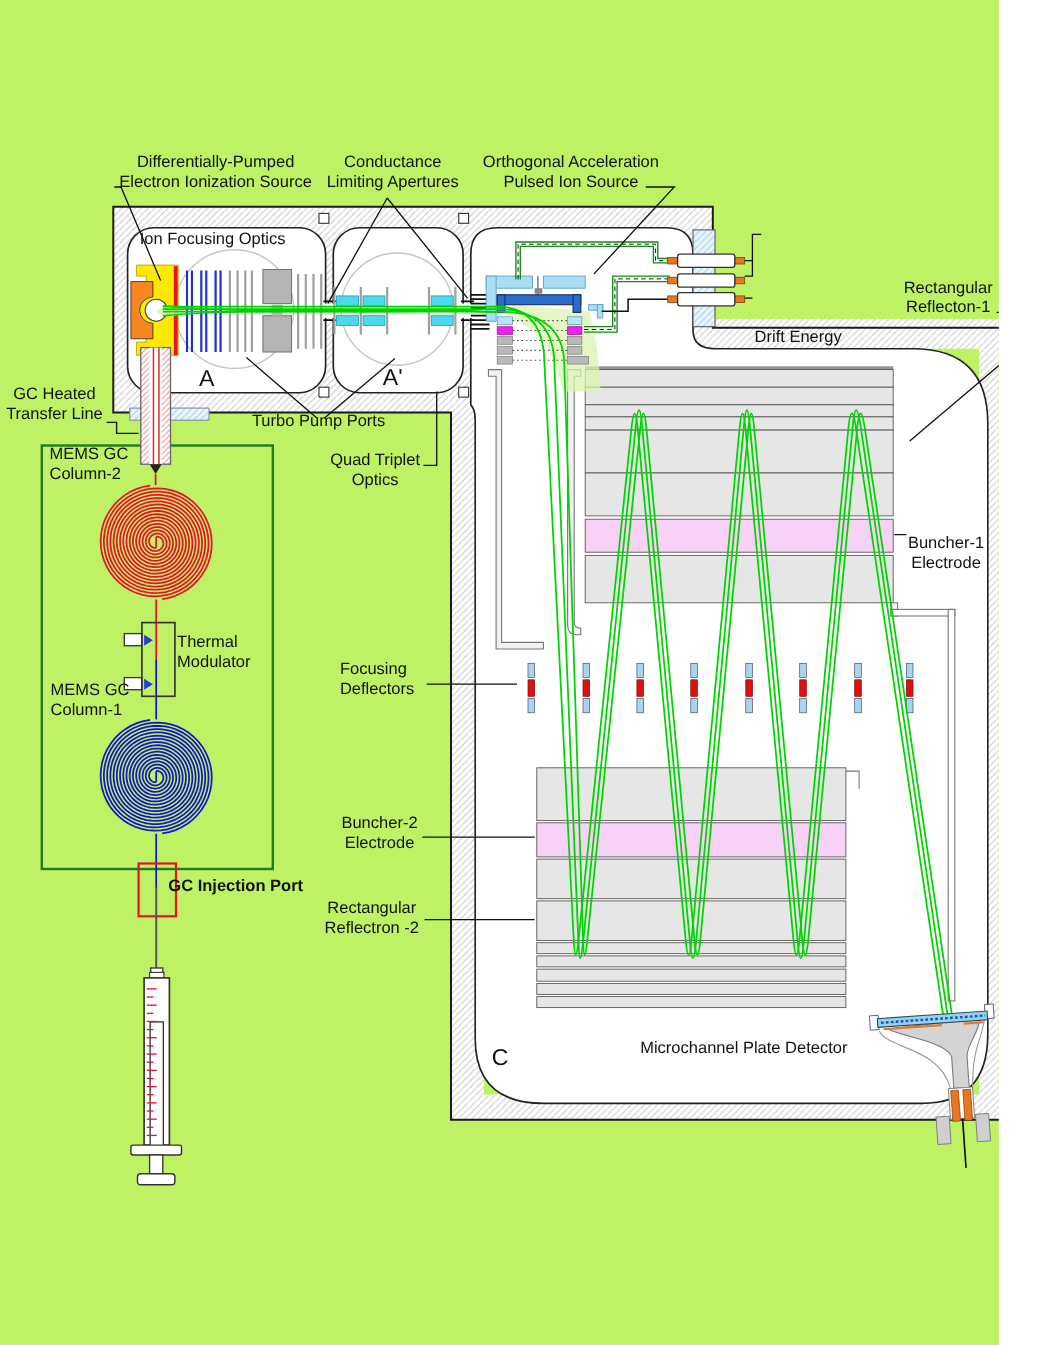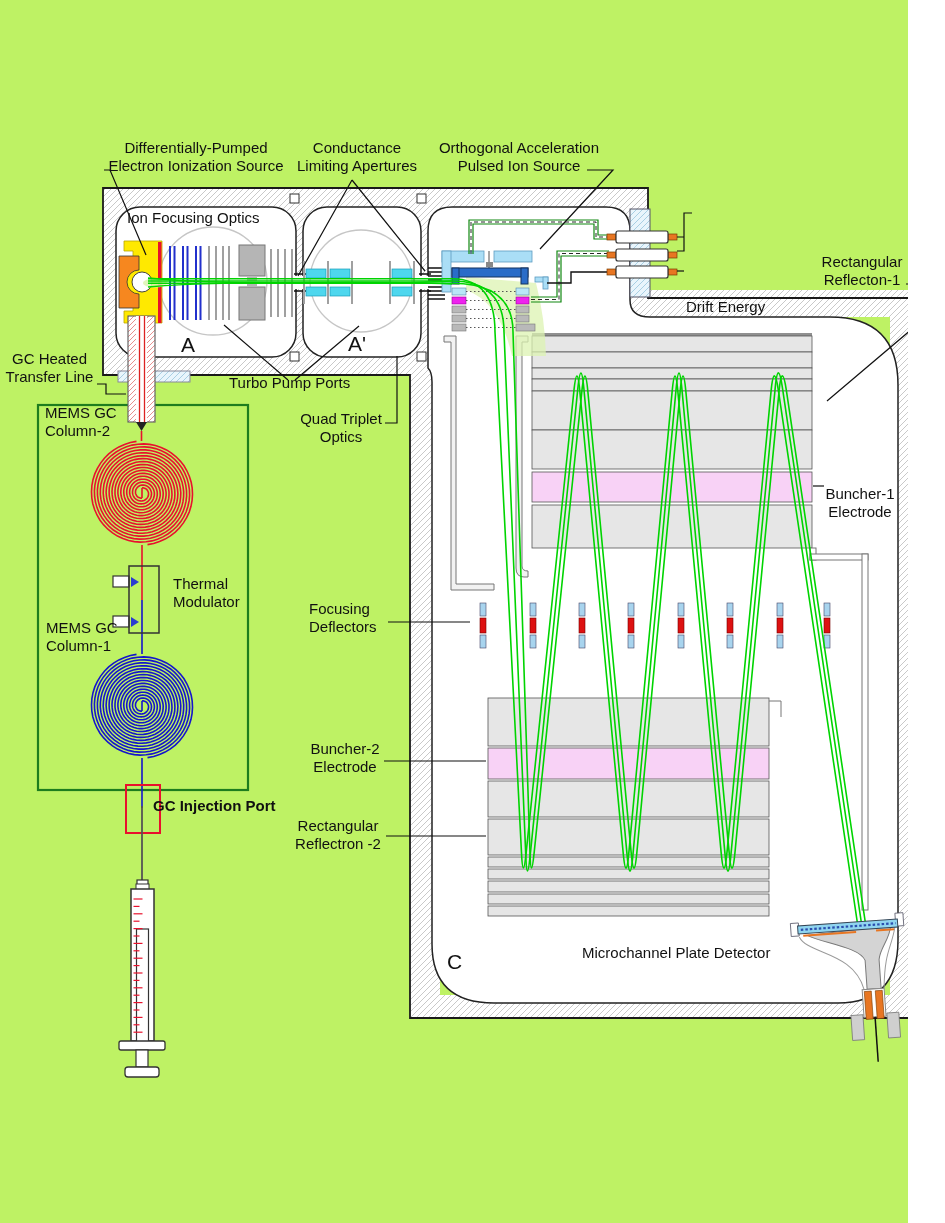--- a/index.html
+++ b/index.html
@@ -337,21 +337,21 @@
 <div class="lbl" style="left:686px;top:261px;margin-top:37px;">Drift Energy</div>
 <div class="lbl ctr" style="left:812px;top:253px;width:100px;">Rectangular
 Reflecton-1</div>
 <div class="lbl" style="left:229px;top:374px;">Turbo Pump Ports</div>
 <div class="lbl ctr" style="left:293px;top:410px;width:96px;">Quad Triplet
 Optics</div>
 <div class="lbl ctr" style="left:0px;top:350px;width:99px;">GC Heated
 Transfer Line</div>
 <div class="lbl" style="left:45px;top:404px;">MEMS GC
 Column-2</div>
-<div class="lbl" style="left:161px;top:575px;padding-left:12px;">Thermal
+<div class="lbl" style="left:161px;top:575px;">Thermal
 Modulator</div>
 <div class="lbl" style="left:46px;top:619px;">MEMS GC
 Column-1</div>
 <div class="lbl" style="left:153px;top:797px;font-weight:bold;">GC Injection Port</div>
 <div class="lbl ctr" style="left:818px;top:453px;width:84px;margin-top:32px;">Buncher-1
 Electrode</div>
 <div class="lbl" style="left:309px;top:600px;">Focusing
 Deflectors</div>
 <div class="lbl ctr" style="left:306px;top:740px;width:78px;">Buncher-2
 Electrode</div>

